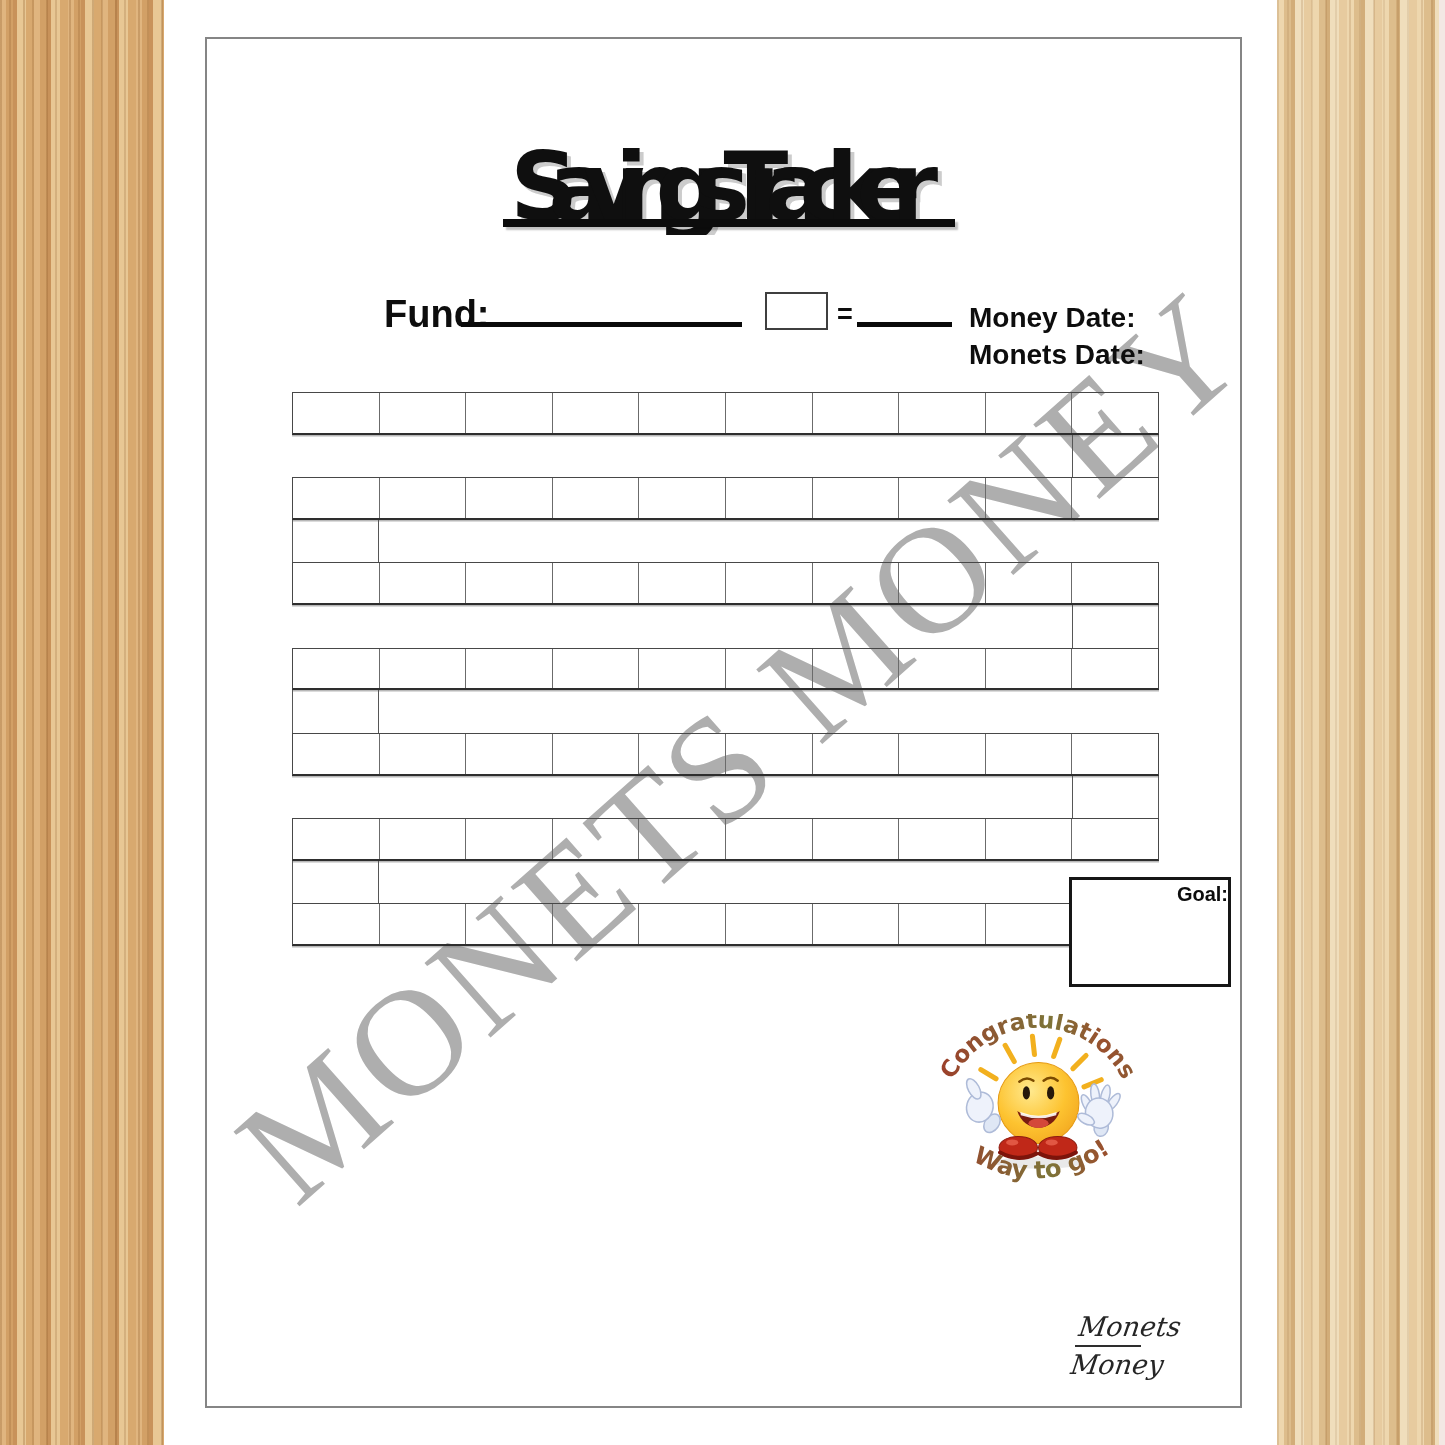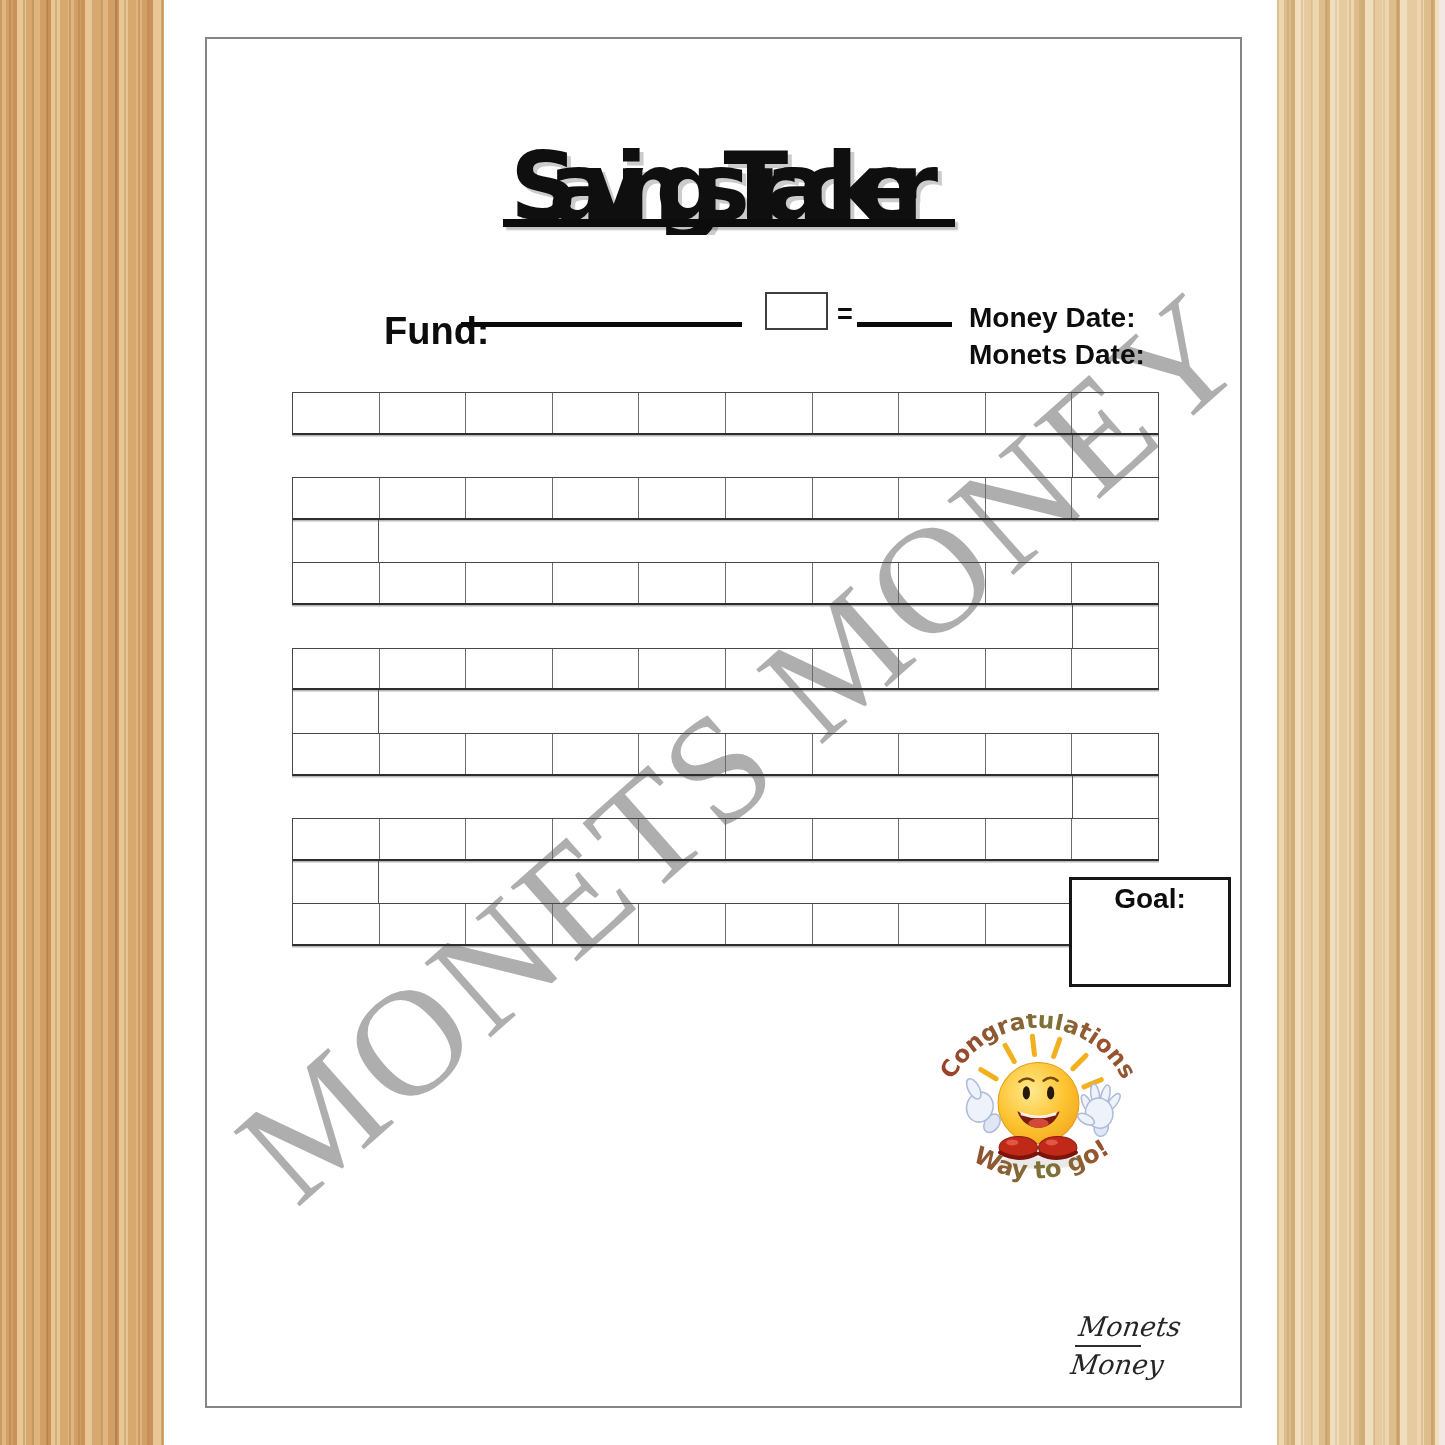--- a/index.html
+++ b/index.html
@@ -38,21 +38,21 @@
     font-family:"Liberation Serif", serif;font-size:152px;letter-spacing:5px;
     color:#aeaeae;white-space:nowrap;pointer-events:none;}
 
   
   .title-svg{position:absolute;left:288px;top:96px;width:460px;height:100px;z-index:2;}
   .title-underline{position:absolute;left:296px;top:180px;width:452px;height:8px;
     background:#0c0c0c;z-index:2;box-shadow:3px 3px 2px rgba(0,0,0,.25);}
 
   
   .lbl{position:absolute;z-index:2;color:#0d0d0d;font-weight:bold;}
-  .fund-label{left:177px;top:254px;font-size:38px;margin-top:17px;}
+  .fund-label{left:177px;top:254px;font-size:38px;}
   .blank-line{position:absolute;height:5px;background:#0a0a0a;z-index:2;}
   .fund-line{left:254px;top:283px;width:281px;}
   .unit-box{position:absolute;left:558px;top:253px;width:63px;height:38px;
     box-sizing:border-box;border:2px solid #3f3f3f;background:#fff;z-index:2;}
   .equals{left:630px;top:260px;font-size:27px;}
   .amount-line{left:650px;top:283px;width:95px;}
   .dates{position:absolute;left:762px;top:260px;z-index:2;font-size:28px;font-weight:bold;
     color:#0d0d0d;line-height:37px;}
 
   
@@ -61,21 +61,21 @@
     border:1.5px solid #474747;border-bottom:2.5px solid #2e2e2e;
     box-shadow:0 1.5px 0 rgba(125,125,125,.55);}
   .grid-cell{flex:1;border-right:1px solid #6b6b6b;}
   .grid-cell:last-child{border-right:none;}
   .conn-cell{position:absolute;box-sizing:border-box;
     border-left:1.4px solid #565656;border-right:1.4px solid #565656;}
 
   
   .goal-box{position:absolute;left:862px;top:838px;width:162px;height:110px;
     box-sizing:border-box;background:#ffffff;border:3px solid #161616;z-index:3;}
-  .goal-label{display:block;text-align:center;margin-top:3px;font-size:28px;
+  .goal-label{display:block;text-align:right;margin-top:3px;font-size:20px;
     font-weight:bold;color:#0d0d0d;}
 
   
   .congrats-svg{position:absolute;left:722px;top:975px;width:218px;height:177px;z-index:2;}
 
   
   .logo{position:absolute;left:858px;top:1272px;z-index:2;color:#262626;
     font-family:"DejaVu Serif", serif;font-style:italic;}
   .logo-line1{font-size:27px;transform:skewX(-8deg);margin-left:14px;}
   .logo-divider{width:66px;height:2px;background:#2e2e2e;margin:3px 0 2px 10px;}

